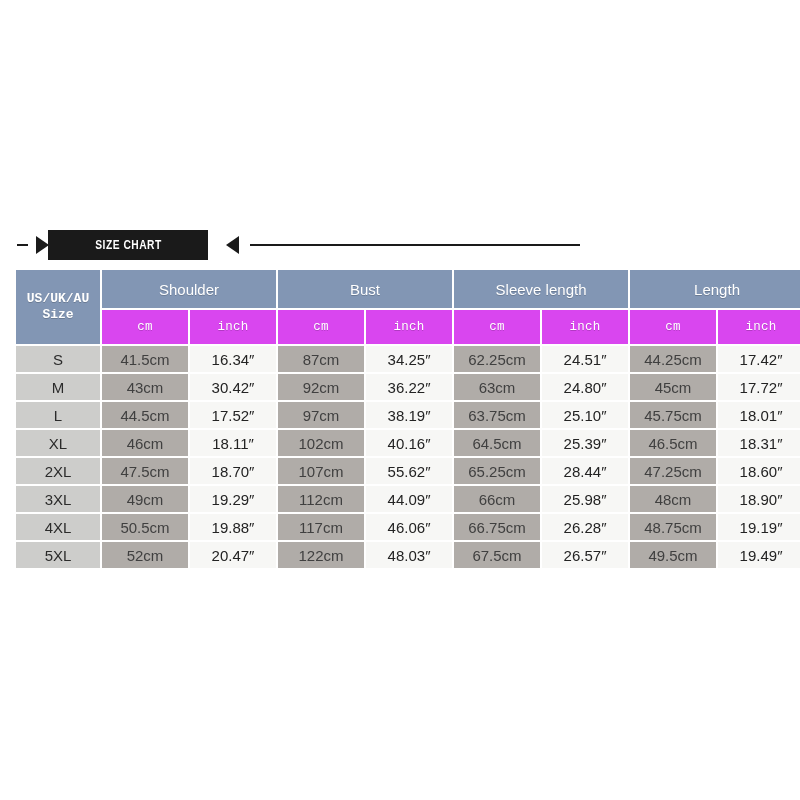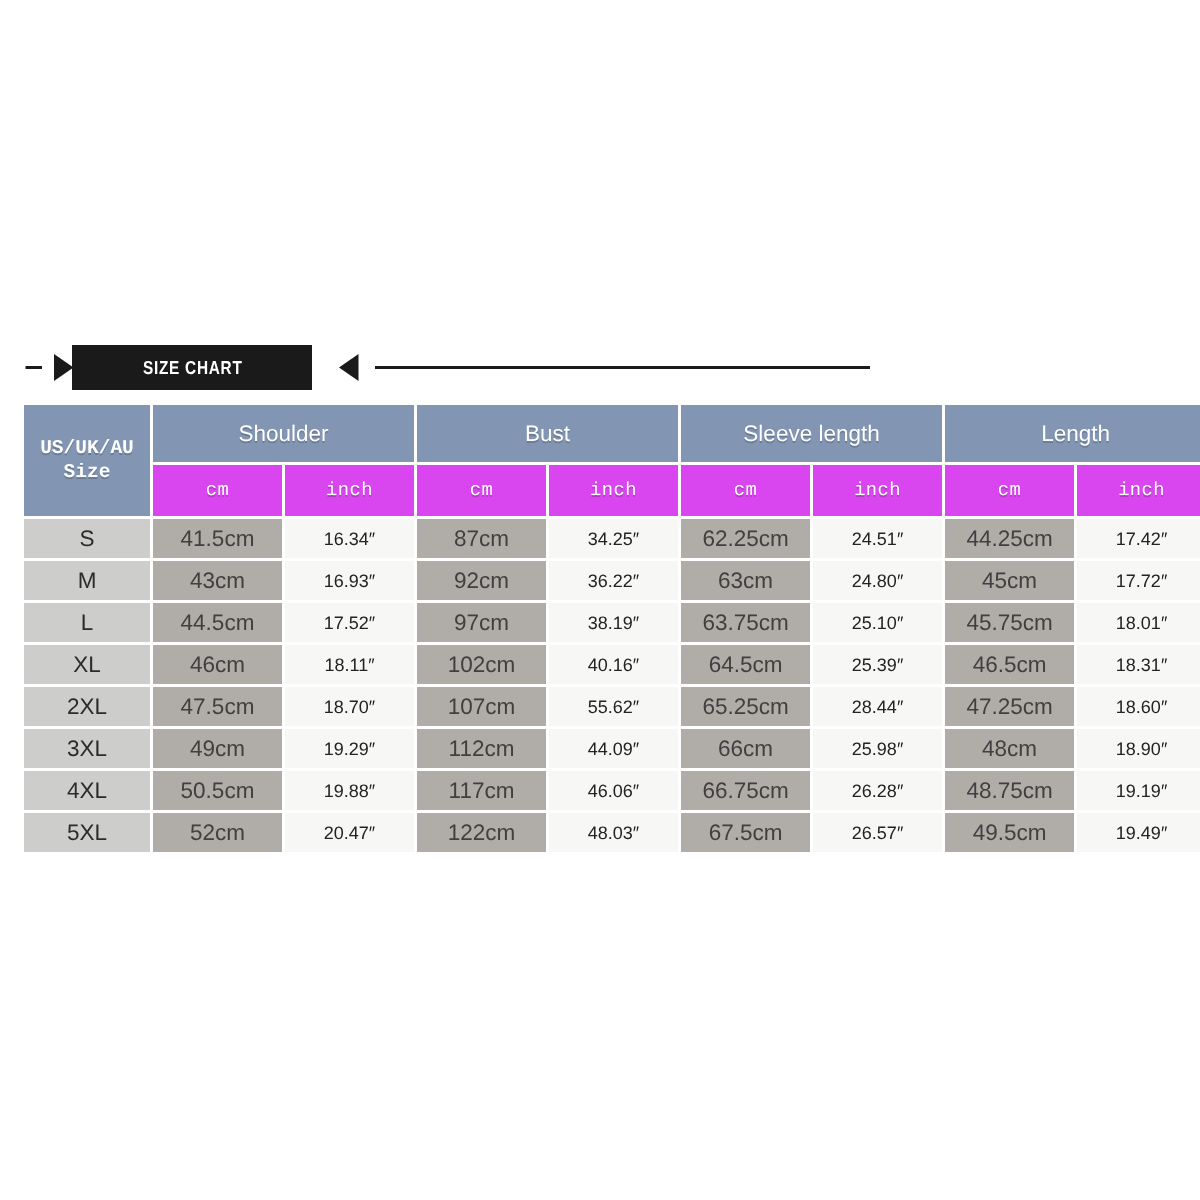--- a/index.html
+++ b/index.html
@@ -148,21 +148,21 @@
   }
   td.c-cm {
     background: #b0aca8;
     color: #404040;
     font-size: 15px;
     font-weight: bold;
   }
   td.c-inch {
     background: #f7f7f5;
     color: #232323;
-    font-size: 12px;
+    font-size: 15px;
     font-weight: bold;
   }
 </style>
 </head>
 <body>
 
 <div id="page">
 
   <div class="banner">
     <div class="banner-dash"></div>
@@ -219,21 +219,21 @@
             <td class="c-cm">87cm</td>
             <td class="c-inch">34.25″</td>
             <td class="c-cm">62.25cm</td>
             <td class="c-inch">24.51″</td>
             <td class="c-cm">44.25cm</td>
             <td class="c-inch">17.42″</td>
           </tr>
           <tr>
             <td class="c-size">M</td>
             <td class="c-cm">43cm</td>
-            <td class="c-inch">16.93″</td>
+            <td class="c-inch">30.42″</td>
             <td class="c-cm">92cm</td>
             <td class="c-inch">36.22″</td>
             <td class="c-cm">63cm</td>
             <td class="c-inch">24.80″</td>
             <td class="c-cm">45cm</td>
             <td class="c-inch">17.72″</td>
           </tr>
           <tr>
             <td class="c-size">L</td>
             <td class="c-cm">44.5cm</td>

